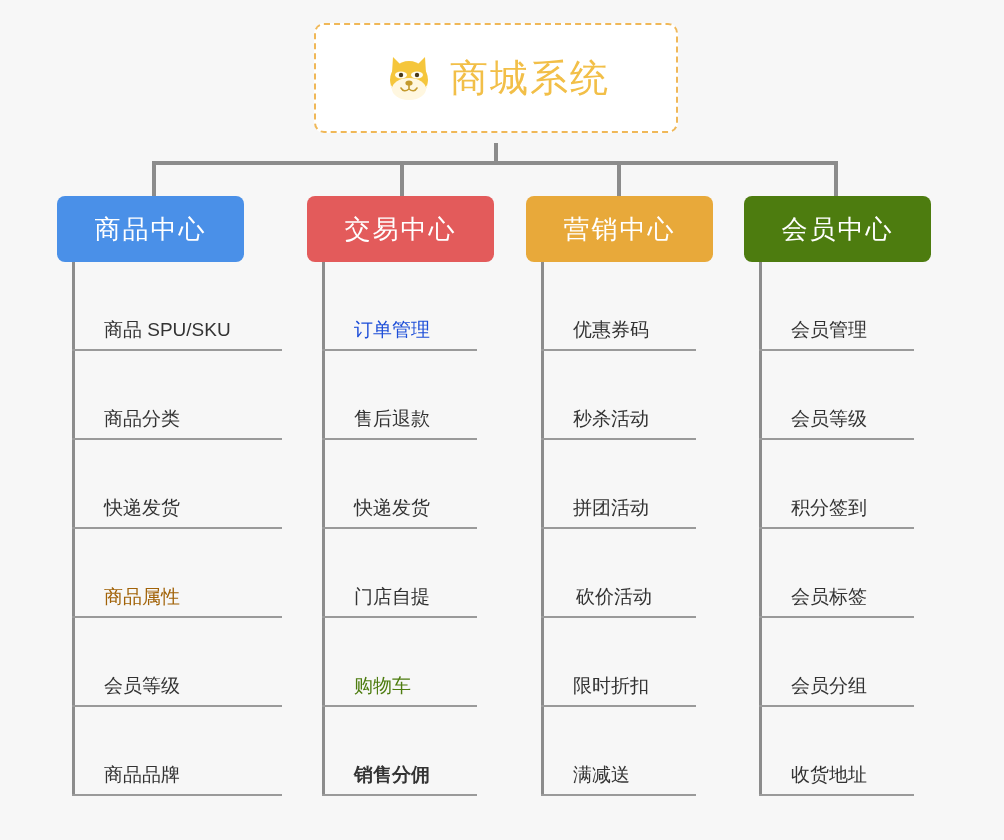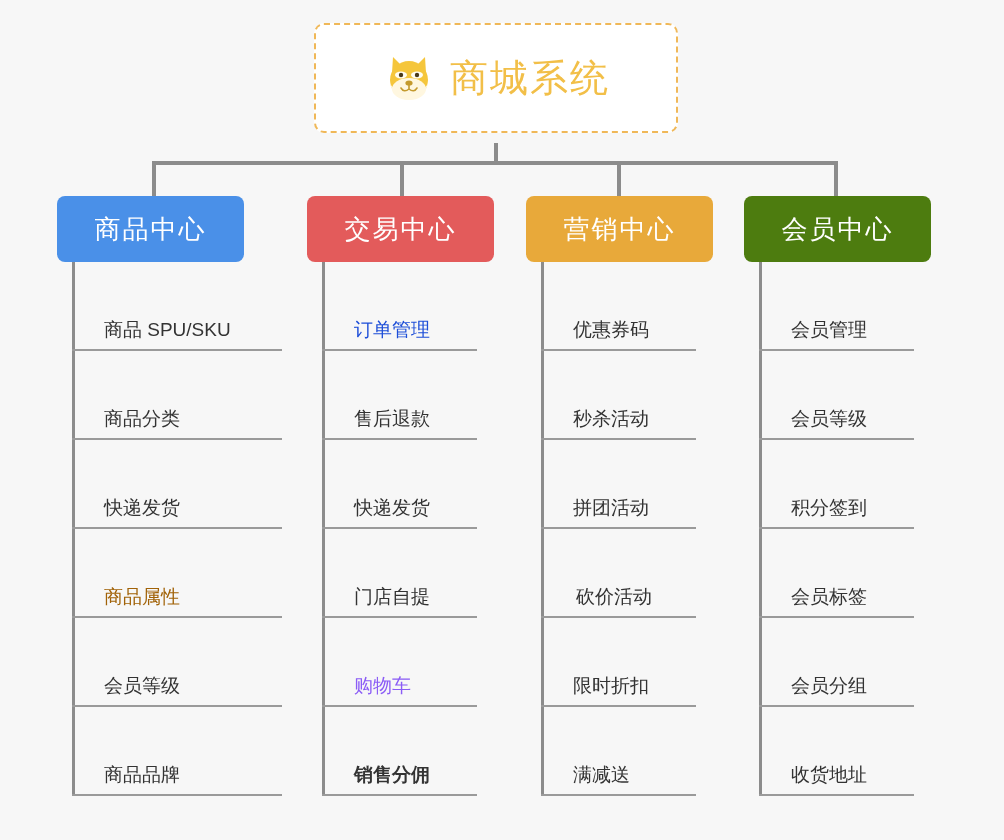--- a/index.html
+++ b/index.html
@@ -166,21 +166,21 @@
           <div class="leaf" style="border-bottom-color: rgb(154, 154, 154);">
             <span class="leaf-label" style="color: rgb(51, 51, 51);">售后退款</span>
           </div>
           <div class="leaf" style="border-bottom-color: rgb(154, 154, 154);">
             <span class="leaf-label" style="color: rgb(51, 51, 51);">快递发货</span>
           </div>
           <div class="leaf" style="border-bottom-color: rgb(154, 154, 154);">
             <span class="leaf-label" style="color: rgb(51, 51, 51);">门店自提</span>
           </div>
           <div class="leaf" style="border-bottom-color: rgb(154, 154, 154);">
-            <span class="leaf-label" style="color: #8b5cf6;">购物车</span>
+            <span class="leaf-label" style="color: #4d7c0f;">购物车</span>
           </div>
           <div class="leaf" style="border-bottom-color: rgb(154, 154, 154); font-weight: bold;">
             <span class="leaf-label" style="color: rgb(51, 51, 51);">销售分佣</span>
           </div>
         </div>
       </div>
       <div class="column" style="left: 526px; width: 187px;">
         <div class="cat-header" style="background: rgb(232, 169, 58); width: 187px;">营销中心</div>
         <div class="spine" style="background: rgb(140, 140, 140); height: 534px;"></div>
         <div class="leaf-list" style="width: 155px;">

